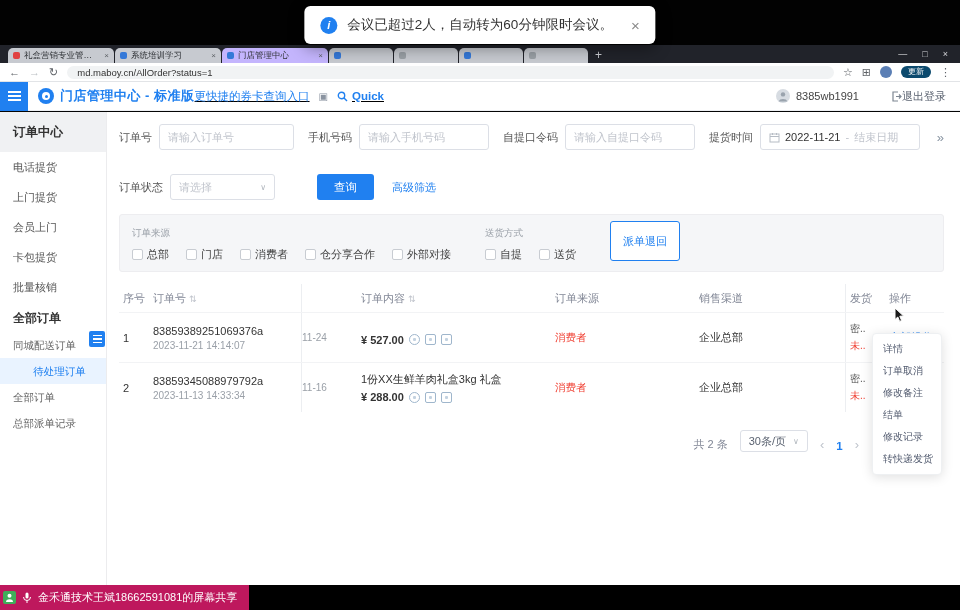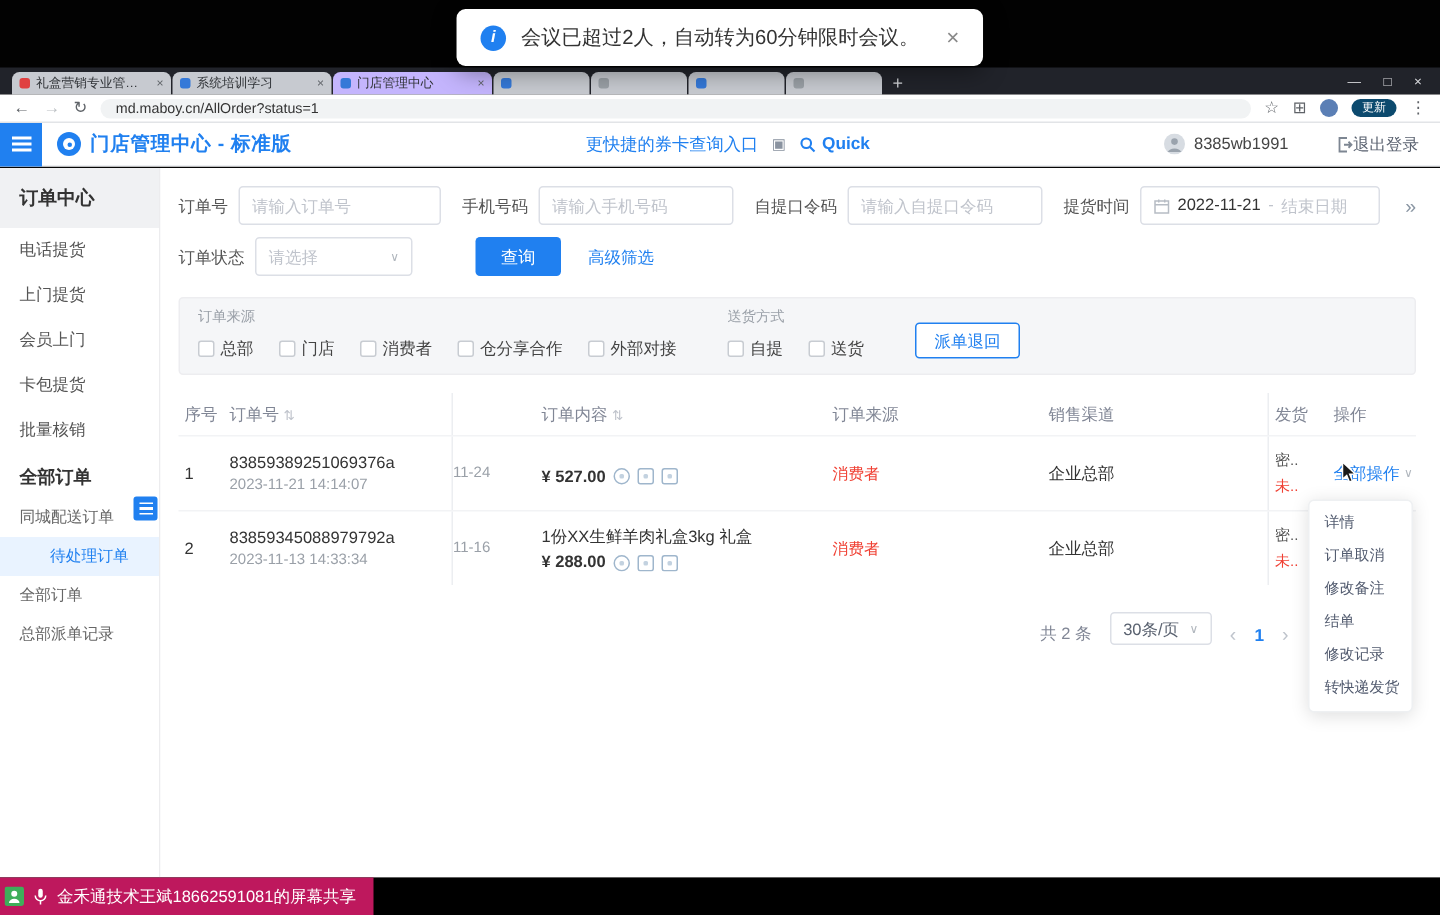--- a/index.html
+++ b/index.html
@@ -43,21 +43,21 @@
   
   .app-header { position: absolute; top: 82px; left: 0; right: 0; height: 29px; background: #fff;
     border-bottom: 1px solid #edeff2; display: flex; align-items: center; }
   .burger { width: 28px; height: 29px; background: #2080f0; display: flex; flex-direction: column;
     justify-content: center; align-items: center; gap: 2.5px; flex: none; }
   .burger i { width: 13px; height: 1.5px; background: #fff; }
   .logo { width: 16px; height: 16px; border-radius: 50%; background: #2080f0; margin: 0 6px 0 10px; position: relative; flex: none; }
   .logo::after { content: ""; position: absolute; inset: 4px; border-radius: 50%; background: #fff; }
   .logo::before { content: ""; position: absolute; inset: 6.5px; border-radius: 50%; background: #2080f0; z-index: 1; }
   .app-title { color: #2080f0; font-weight: bold; font-size: 13px; letter-spacing: .5px; white-space: nowrap; }
-  .header-center { flex: 1; display: flex; align-items: center; justify-content: center; gap: 9px; }
+  .header-center { flex: 1; display: flex; align-items: center; justify-content: flex-start; gap: 9px; text-decoration: underline; }
   .promo-link { color: #2080f0; font-size: 11.5px; }
   .promo-ext { color: #8a93a0; font-size: 10px; }
   .quick { display: flex; align-items: center; gap: 4px; color: #2080f0; font-size: 11.5px; font-weight: bold; }
   .user-area { display: flex; align-items: center; gap: 6px; padding-right: 14px; }
   .username { font-size: 11px; color: #444; }
   .logout { display: flex; align-items: center; gap: 0; color: #5a6270; font-size: 11px; margin-left: 26px; justify-content: center; }
 
   
   .app-body { position: absolute; top: 112px; left: 0; right: 0; bottom: 25px; display: flex; background: #fff; }
   .sidebar { width: 107px; flex: none; border-right: 1px solid #ececee; position: relative; background: #fff; }
@@ -68,21 +68,21 @@
   .side-sub { height: 26px; line-height: 26px; padding-left: 13px; font-size: 10.5px; color: #666; }
   .side-sub.active { background: #e9f3ff; color: #2080f0; text-align: center; }
   .float-btn { position: absolute; top: 219px; right: 1px; width: 16px; height: 16px; background: #2080f0;
     border-radius: 2px; display: flex; flex-direction: column; justify-content: center; align-items: center; gap: 2px; z-index: 5; }
   .float-btn i { width: 9px; height: 1.2px; background: #fff; }
 
   .main { flex: 1; padding: 12px 16px 0 12px; position: relative; overflow: hidden; background: #fff; }
 
   
   .frow { display: flex; align-items: center; }
-  .frow2 { display: flex; align-items: center; margin-top: 8px; }
+  .frow2 { display: flex; align-items: center; margin-top: 24px; }
   .fitem { display: flex; align-items: center; margin-right: 14px; }
   .flabel { font-size: 11px; color: #555; margin-right: 7px; white-space: nowrap; }
   .finput { height: 26px; border: 1px solid #dcdfe6; border-radius: 3px; background: #fff;
     display: flex; align-items: center; padding: 0 8px; font-size: 11px; gap: 5px; }
   .w135 { width: 135px; } .w130 { width: 130px; } .w160 { width: 160px; } .w105 { width: 105px; justify-content: space-between; }
   .ph { color: #c0c4cc; white-space: nowrap; overflow: hidden; }
   .val { color: #333; white-space: nowrap; }
   .caret { color: #b0b6bd; font-size: 8px; }
   .collapse-btn { margin-left: auto; color: #8a96a3; font-size: 13px; }
   .btn-primary { background: #2080f0; color: #fff; font-size: 11.5px; height: 26px; padding: 0 17px;
@@ -90,21 +90,21 @@
   .adv-link { color: #2080f0; font-size: 11px; margin-left: 18px; }
 
   
   .filterbar { margin-top: 14px; background: #f5f6f8; border: 1px solid #ededf0; border-radius: 3px;
     padding: 6px 12px 9px; display: flex; gap: 34px; align-items: flex-end; }
   .fgroup { display: flex; flex-direction: column; gap: 7px; }
   .fgroup-label { font-size: 9.5px; color: #9aa0a8; }
   .cbrow { display: flex; gap: 17px; align-items: center; }
   .cb { display: flex; align-items: center; gap: 4px; font-size: 11px; color: #444; white-space: nowrap; }
   .cbbox { width: 11px; height: 11px; border: 1px solid #c8ccd2; border-radius: 2px; background: #fff; flex: none; }
-  .btn-outline { border: 1px solid #2080f0; color: #2080f0; background: #fff; font-size: 11px; height: 24px;
+  .btn-outline { border: 1px solid #2080f0; color: #2080f0; background: #fff; font-size: 11px; height: 40px;
     padding: 0 12px; border-radius: 3px; display: flex; align-items: center; margin-bottom: 1px; }
 
   
   .otable { margin-top: 12px; }
   .thead { display: flex; align-items: center; height: 28px; color: #808695; font-size: 11px; }
   .trow { display: flex; align-items: center; min-height: 50px; border-top: 1px solid #f2f3f5; font-size: 11px; color: #333; }
   .c-idx { width: 34px; padding-left: 4px; flex: none; }
   .c-ord { width: 148px; flex: none; }
   .c-pick { width: 40px; flex: none; border-left: 1px solid #eceef1; align-self: stretch;
     display: flex; flex-direction: column; justify-content: center; overflow: hidden; }

